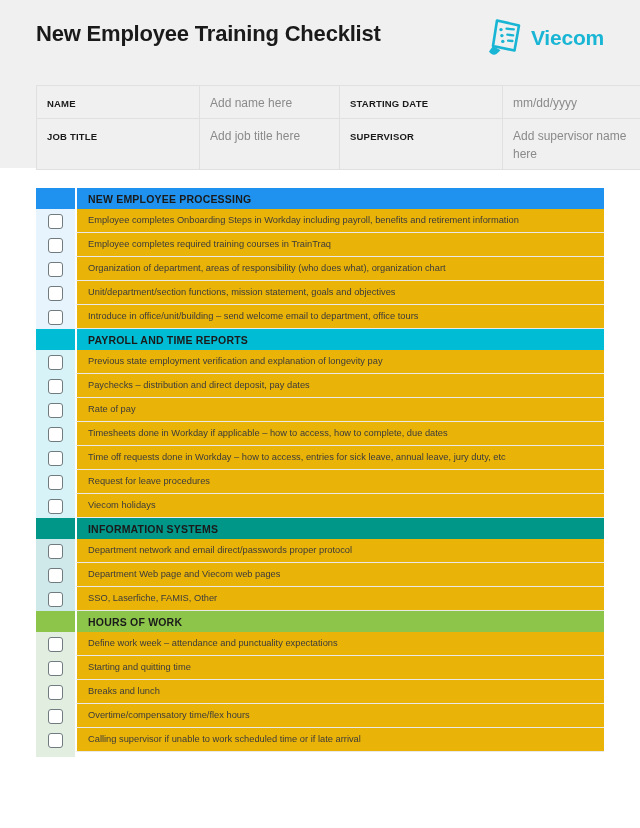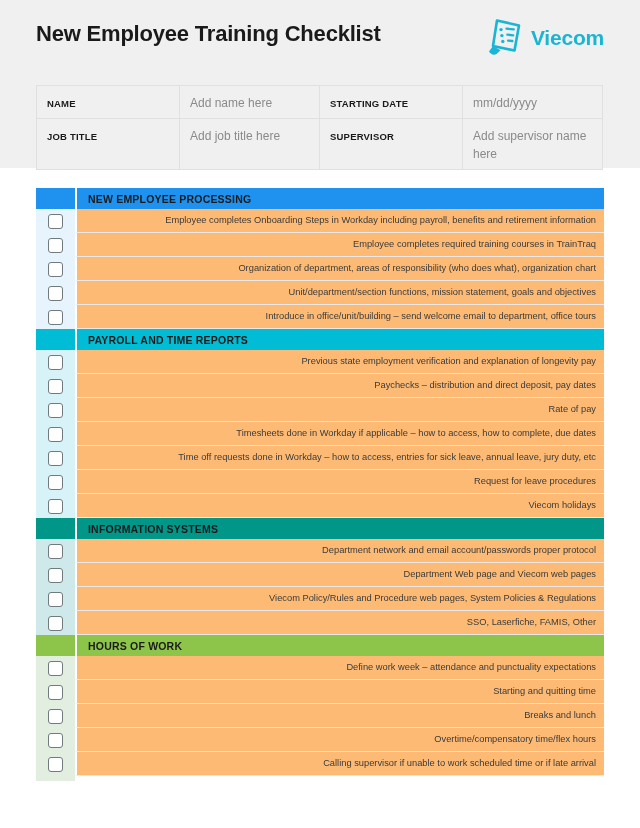--- a/index.html
+++ b/index.html
@@ -74,21 +74,21 @@
     font-size: 9.5px;
     font-weight: bold;
     color: #1a1a1a;
     letter-spacing: 0.2px;
   }
   .info-value {
     font-size: 12px;
     color: #8a8a8a;
     line-height: 12px;
   }
-  .col-label { width: 143px; margin-top: 43px; }
+  .col-label { width: 163px; margin-top: 43px; }
   .col-value { width: 140px; }
 
   
   .checklist {
     padding: 12px 36px;
     margin-top: 8px;
   }
 
   .section { width: 568px; }
 
@@ -135,22 +135,21 @@
     background: #ffffff;
   }
   .row .text-cell {
     flex: 1 1 auto;
     display: flex;
     align-items: center;
     padding-left: 11px;
     padding-right: 8px;
     border-bottom: 1px solid #e9e9e9;
     border-left: 2px solid #ffffff;
-    background: #fdba74;
-    justify-content: flex-end;
+    background: #eab308;
   }
   .row:first-of-type .text-cell { border-top: none; }
   .row-text {
     font-size: 9.3px;
     color: #3b3b3b;
     line-height: 13px;
   }
 
   .section-end {
     display: flex;
@@ -338,37 +337,29 @@
           <div class="swatch" style="background: rgb(0, 150, 136);"></div>
           <div class="bar" style="background: rgb(0, 150, 136);">
             <span class="section-title">INFORMATION SYSTEMS</span>
           </div>
         </div>
         <div class="row">
           <div class="cb-cell" style="background: rgb(207, 232, 234);">
             <div class="checkbox"></div>
           </div>
           <div class="text-cell">
-            <span class="row-text">Department network and email account/passwords proper protocol</span>
+            <span class="row-text">Department network and email direct/passwords proper protocol</span>
           </div>
         </div>
         <div class="row">
           <div class="cb-cell" style="background: rgb(207, 232, 234);">
             <div class="checkbox"></div>
           </div>
           <div class="text-cell">
             <span class="row-text">Department Web page and Viecom web pages</span>
-          </div>
-        </div>
-        <div class="row">
-          <div class="cb-cell" style="background: rgb(207, 232, 234);">
-            <div class="checkbox"></div>
-          </div>
-          <div class="text-cell">
-            <span class="row-text">Viecom Policy/Rules and Procedure web pages, System Policies &amp; Regulations</span>
           </div>
         </div>
         <div class="row">
           <div class="cb-cell" style="background: rgb(207, 232, 234);">
             <div class="checkbox"></div>
           </div>
           <div class="text-cell">
             <span class="row-text">SSO, Laserfiche, FAMIS, Other</span>
           </div>
         </div>

